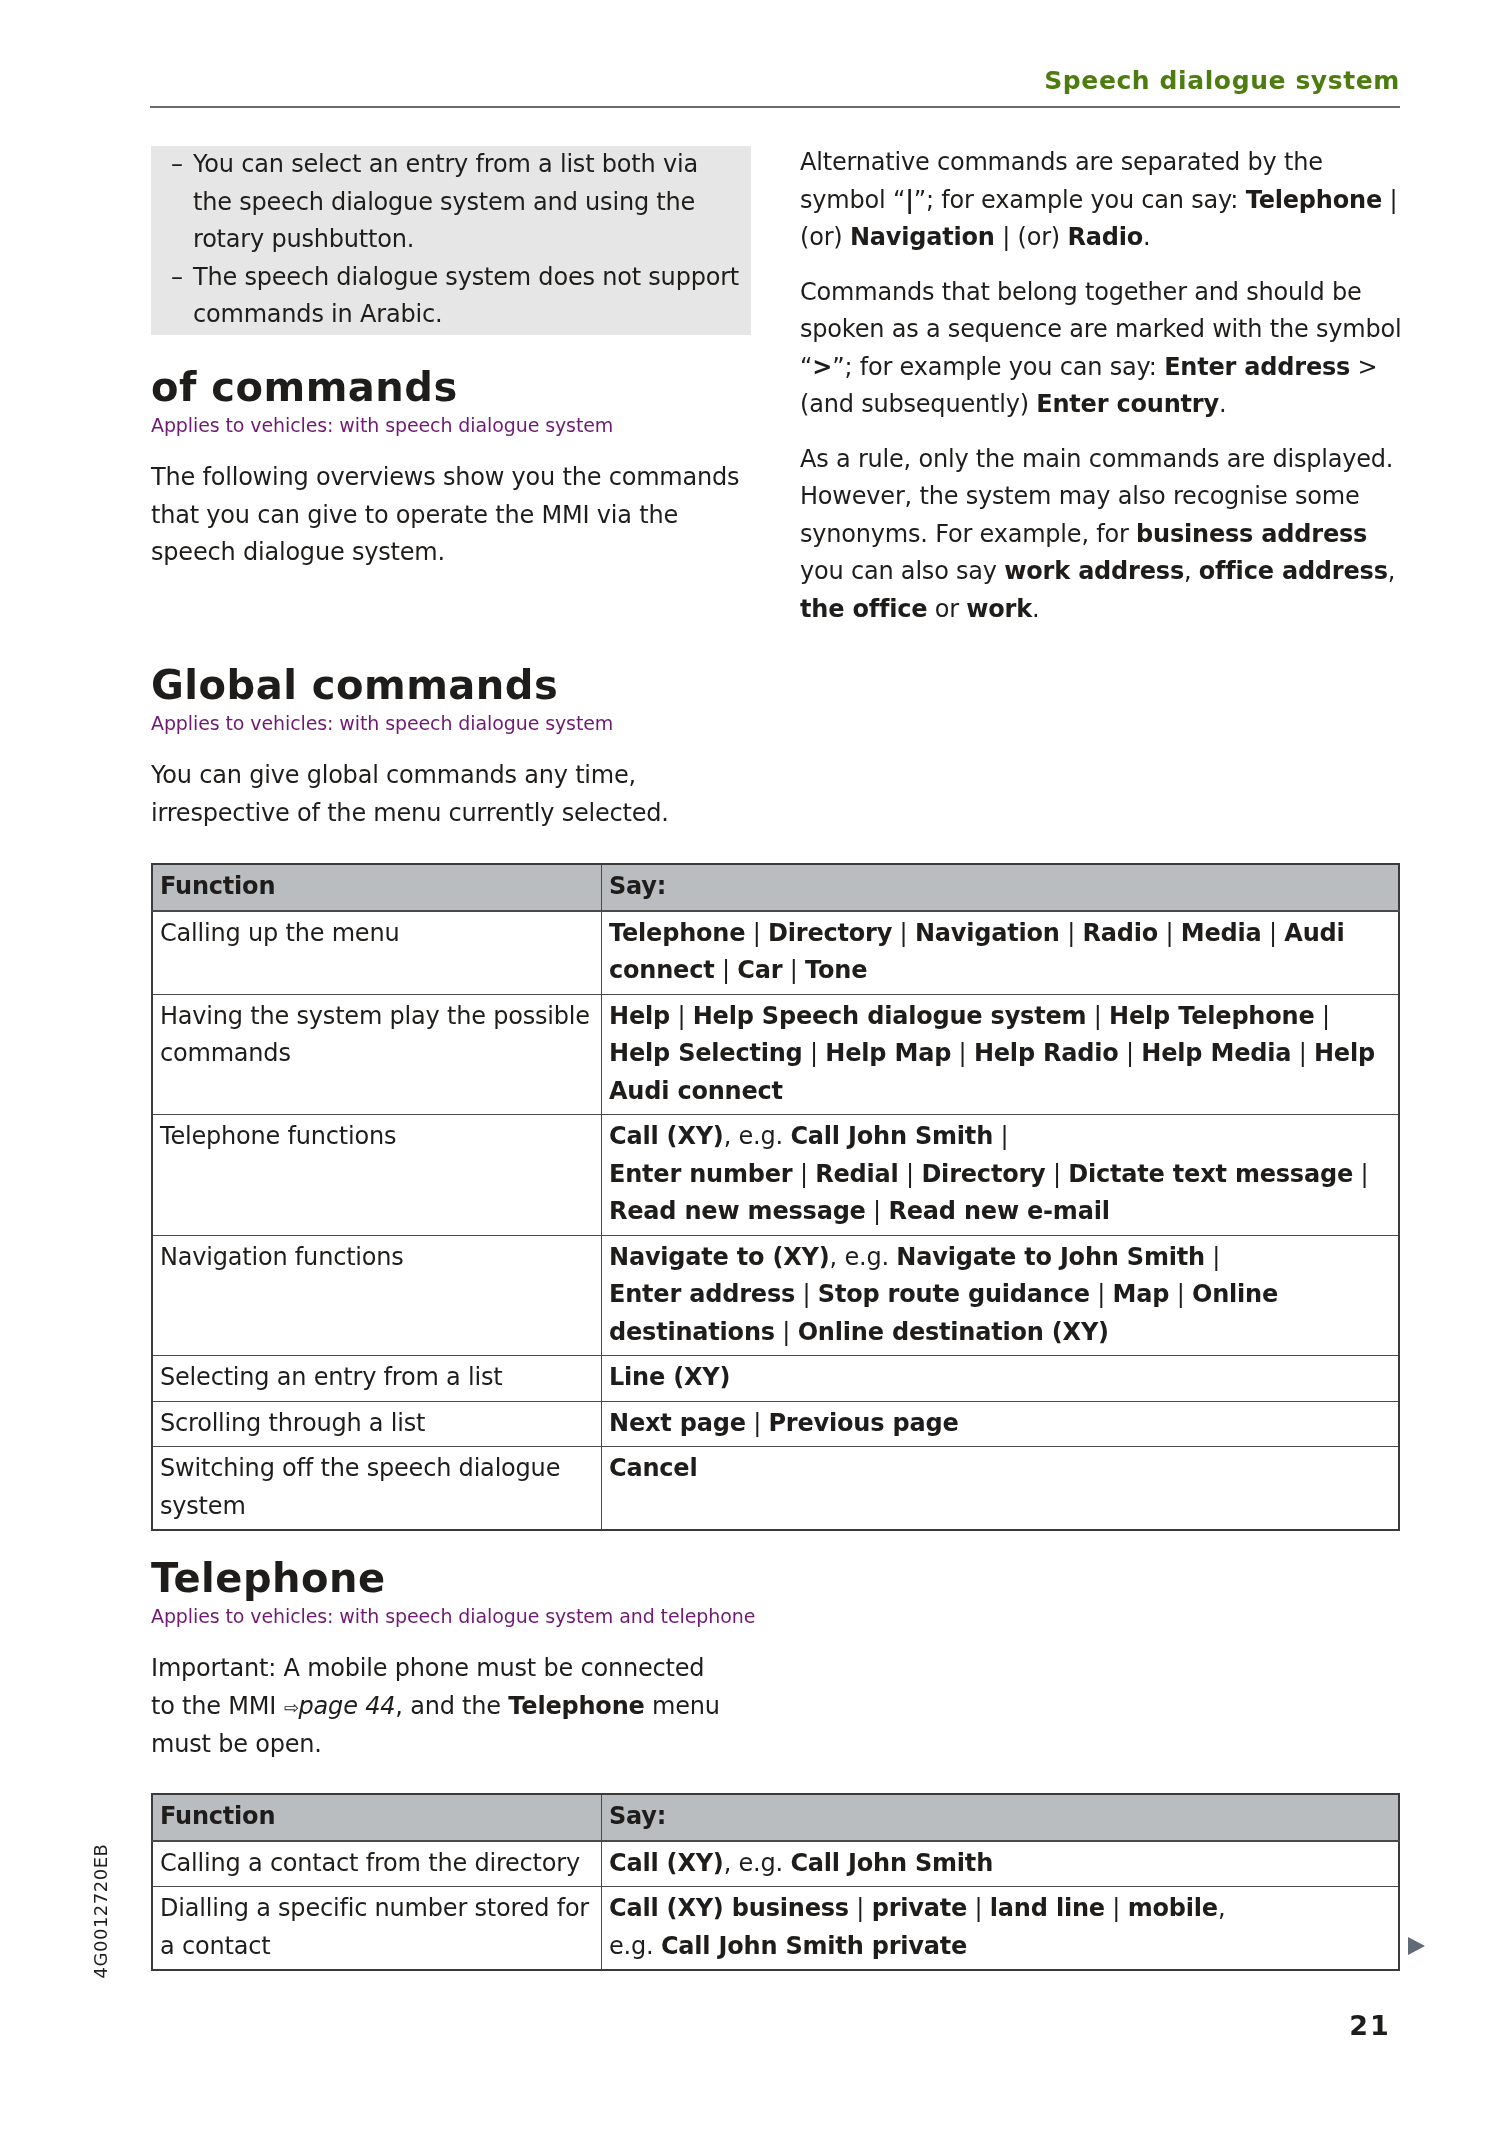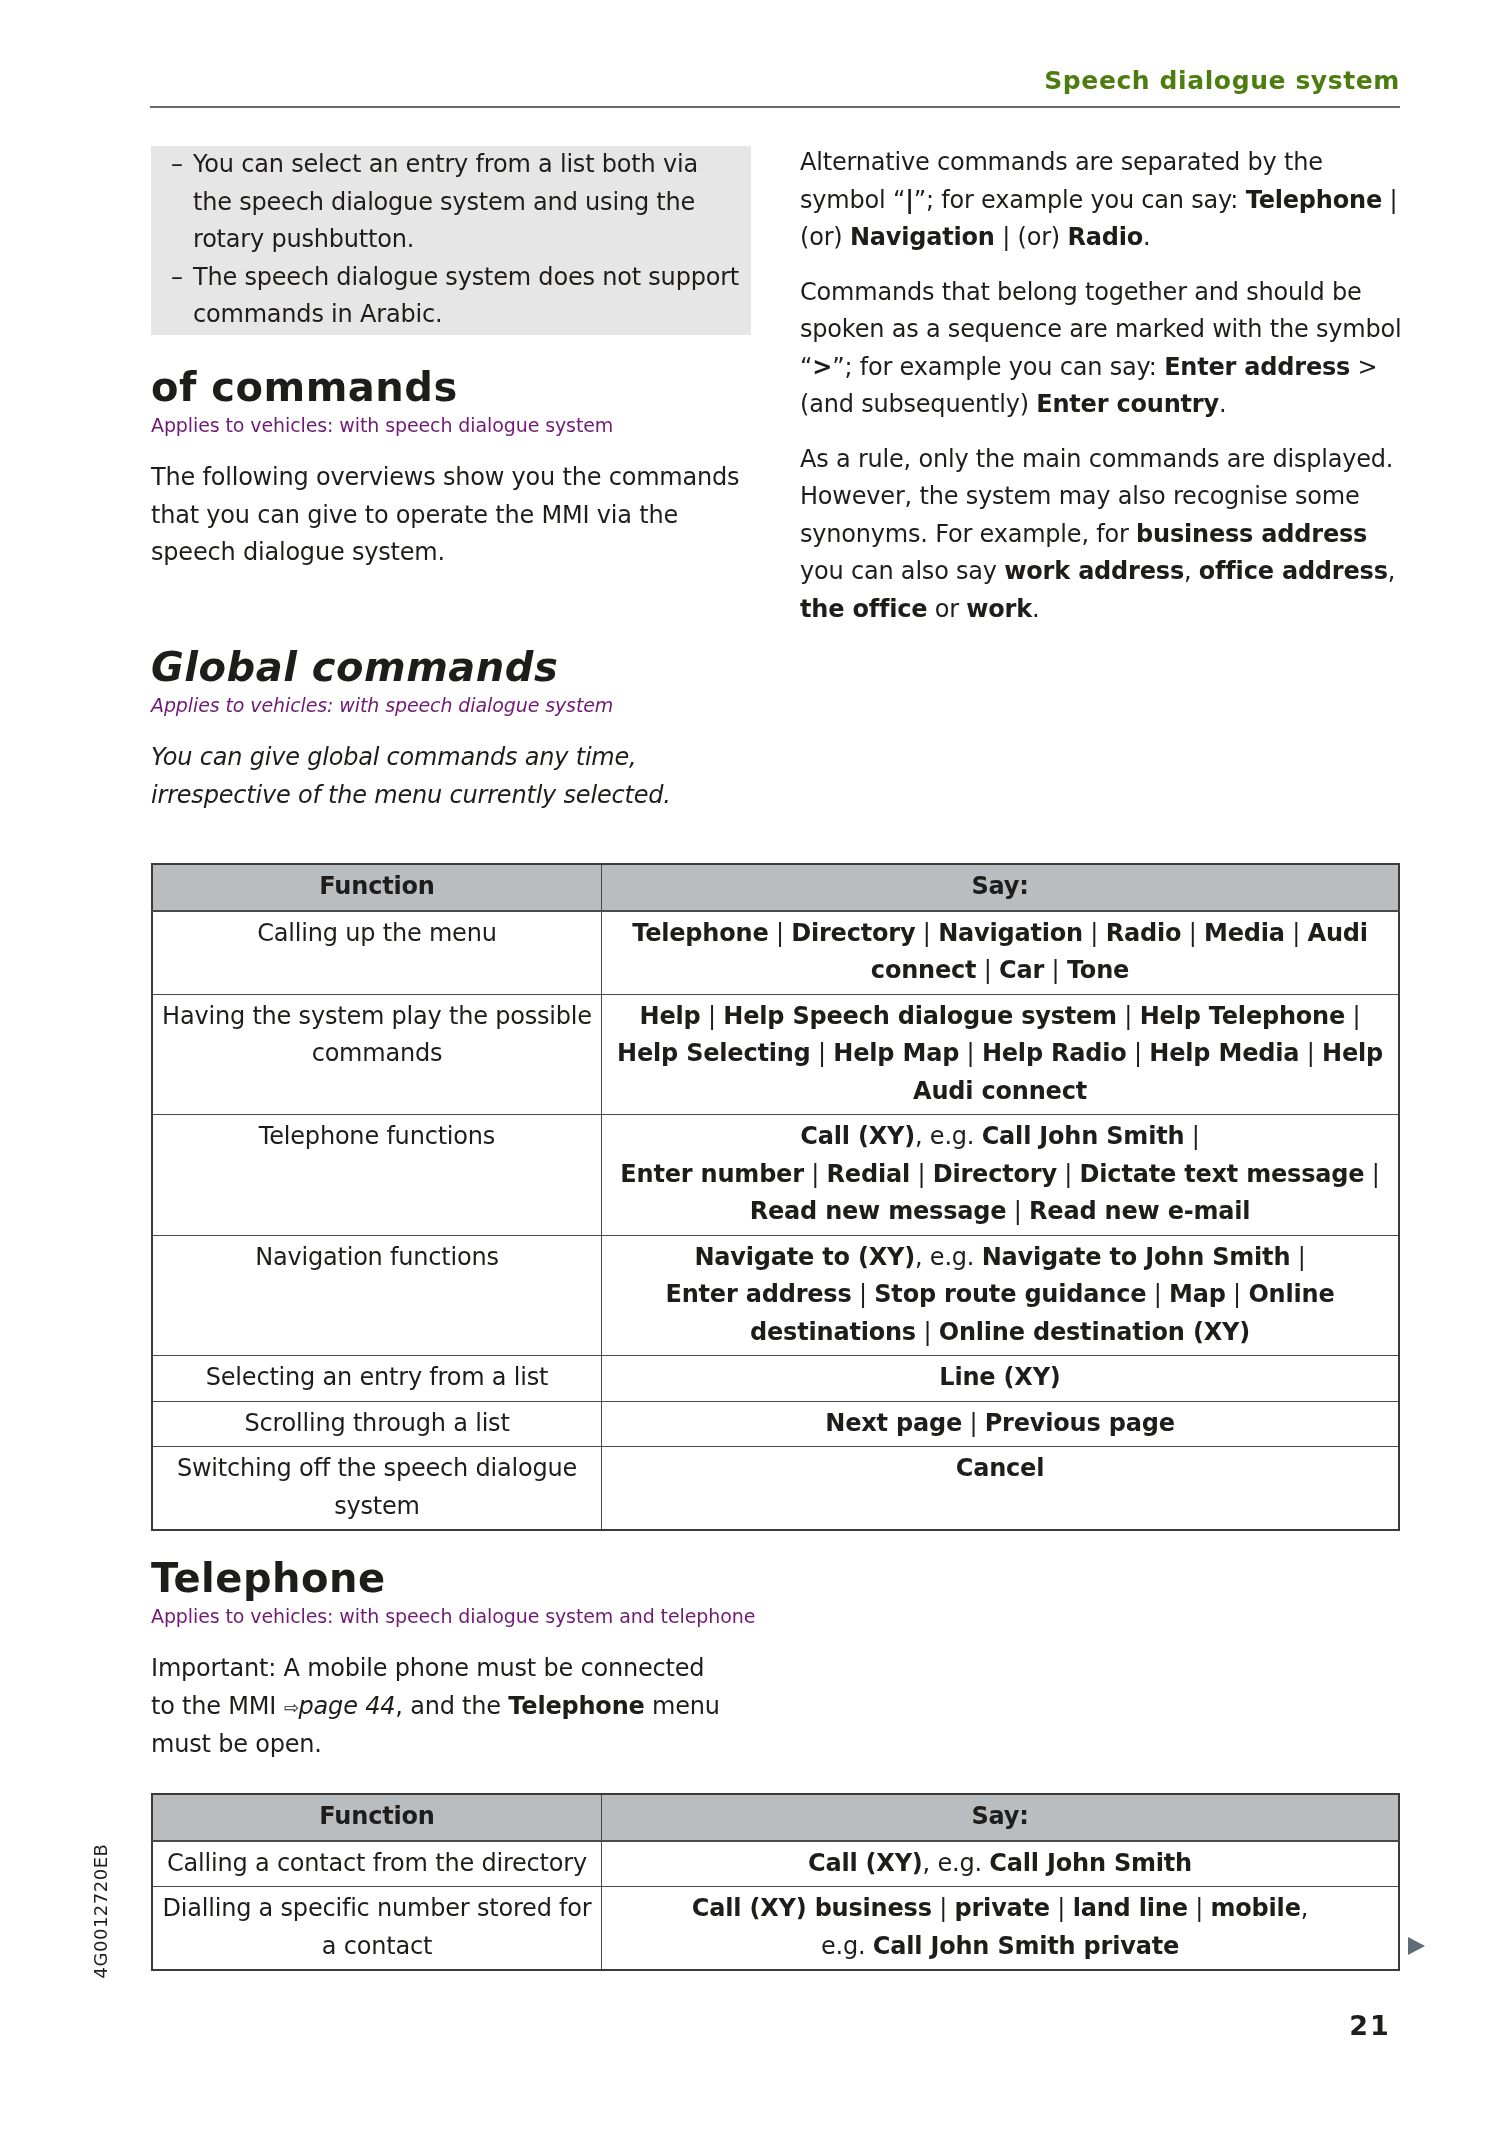--- a/index.html
+++ b/index.html
@@ -31,21 +31,21 @@
     font-size: 40px; line-height: 46px; color: #1f1d1b; letter-spacing: 0.5px;
   }
   .applies { font-size: 19px; line-height: 24px; color: #701a75; letter-spacing: -0.1px; }
 
   table.cmd {
     position: absolute; left: 151px; width: 1249px;
     border-collapse: collapse; border: 2px solid #3a3a3a;
     font-size: 24px; letter-spacing: -0.2px;
   }
   table.cmd th, table.cmd td {
-    border: 1px solid #4a4a4a; vertical-align: top; text-align: center;
+    border: 1px solid #4a4a4a; vertical-align: top; text-align: left;
     padding: 3px 7px 4px 7px; line-height: 37.5px;
   }
   table.cmd th { background: #b9bdc0; font-weight: bold; border-bottom: 2px solid #4a4a4a; }
   table.cmd td.fn { width: 434px; font-weight: normal; }
   table.cmd td.say { font-weight: normal; }
 
   .side-code {
     left: 82px; top: 1838px; width: 36px; height: 145px;
   }
   .side-code span {
@@ -95,21 +95,21 @@
     <span>Alternative commands are separated by the symbol “</span><b>|</b><span>”; for example you can say: </span><b>Telephone</b><span> | (or) </span><b>Navigation</b><span> | (or) </span><b>Radio</b><span>.</span>
   </p>
   <p style="margin:0 0 17px 0;">
     <span>Commands that belong together and should be spoken as a sequence are marked with the symbol “</span><b>&gt;</b><span>”; for example you can say: </span><b>Enter address</b><span> &gt; (and subsequently) </span><b>Enter country</b><span>.</span>
   </p>
   <p style="margin:0;">
     <span>As a rule, only the main commands are displayed. However, the system may also recognise some synonyms. For example, for </span><b>business address</b><span> you can also say </span><b>work address</b><span>, </span><b>office address</b><span>, </span><b>the office</b><span> or </span><b>work</b><span>.</span>
   </p>
 </div>
 
-<div class="abs" style="left:151px; top:644px; width:600px;font-style:italic;">
+<div class="abs" style="left:151px; top:662px; width:600px;">
   <div class="heading">Global commands</div>
   <div class="applies" style="margin-top:3px;">Applies to vehicles: with speech dialogue system</div>
   <div class="body-text" style="margin-top:22px; width:560px;">You can give global commands any time, irrespective of the menu currently selected.</div>
 </div>
 
 <table class="cmd" style="top:863px;">
   <thead>
     <tr>
       <th>Function</th>
       <th>Say:</th>

